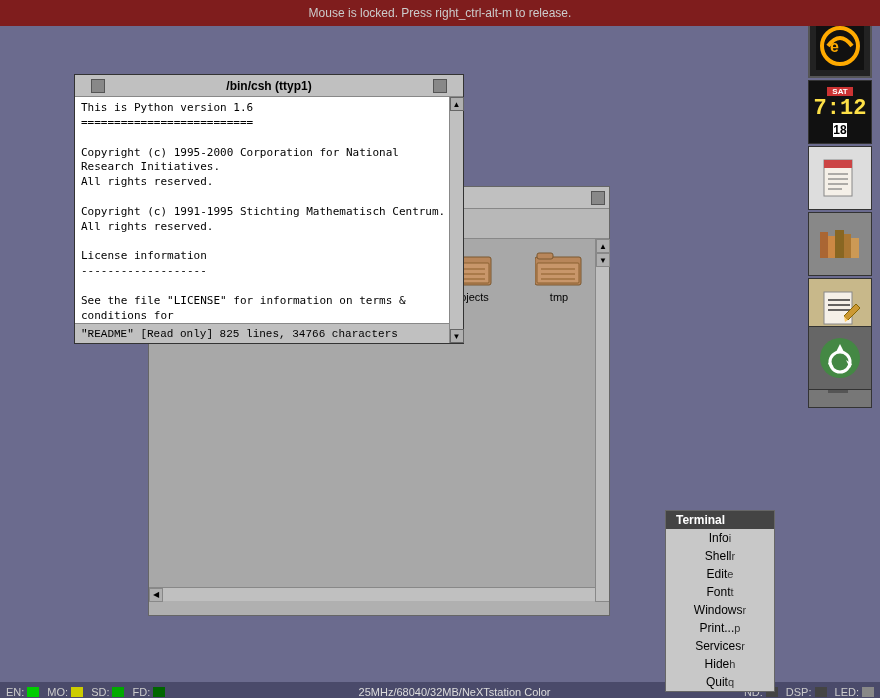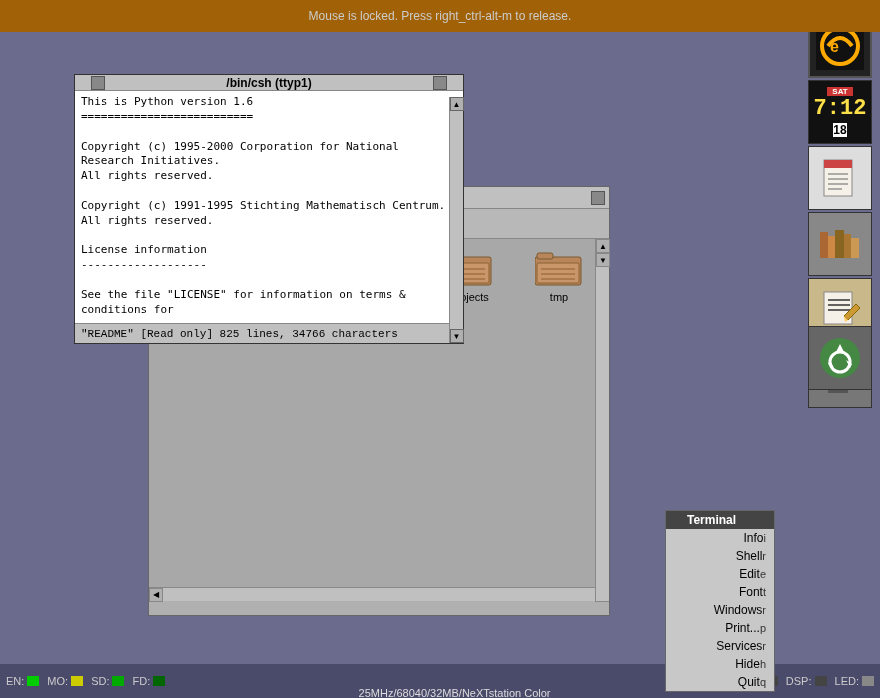--- a/index.html
+++ b/index.html
@@ -9,22 +9,22 @@
       background: #6b6b8e;
       font-family: 'Helvetica Neue', Helvetica, Arial, sans-serif;
       font-size: 12px;
       overflow: hidden;
       position: relative;
     }
 
     
     #title-bar {
       width: 100%;
-      height: 32px;
-      background: #a16207;
+      height: 26px;
+      background: #7f1d1d;
       display: flex;
       align-items: center;
       justify-content: center;
       color: #ccc;
       font-size: 12px;
       position: absolute;
       top: 0; left: 0;
       z-index: 100;
     }
 
@@ -58,21 +58,21 @@
       position: absolute;
       top: 74px;
       left: 74px;
       width: 390px;
       height: 270px;
       background: white;
       border: 1px solid #333;
       z-index: 30;
     }
     #terminal-titlebar {
-      height: 16px;
+      height: 22px;
       background: #c0c0c0;
       border-bottom: 1px solid #888;
       display: flex;
       align-items: center;
       justify-content: space-between;
       padding: 0 16px;
     }
     .term-btn {
       width: 14px;
       height: 14px;
@@ -220,46 +220,46 @@
       width: 110px;
       background: #c8c8c8;
       border: 1px solid #666;
       z-index: 60;
     }
     #ctx-header {
       background: #444;
       color: white;
       font-size: 12px;
       font-weight: bold;
-      padding: 2px 21px;
+      padding: 2px 10px;
     }
     .ctx-item {
       padding: 2px 8px;
       font-size: 12px;
       color: #000;
       display: flex;
-      justify-content: flex-end;
+      justify-content: center;
       align-items: center;
       cursor: pointer;
     }
     .ctx-item .shortcut {
       font-size: 11px;
       color: #333;
     }
 
     
     #status-bar {
       position: absolute;
       bottom: 0;
       left: 0;
       width: 100%;
-      height: 34px;
+      height: 16px;
       background: #4a4a6a;
       display: flex;
-      align-items: center;
+      align-items: flex-end;
       padding: 0 6px;
       gap: 8px;
       color: #ccc;
       font-size: 11px;
     }
     .status-led {
       display: inline-flex;
       align-items: center;
       gap: 3px;
     }

